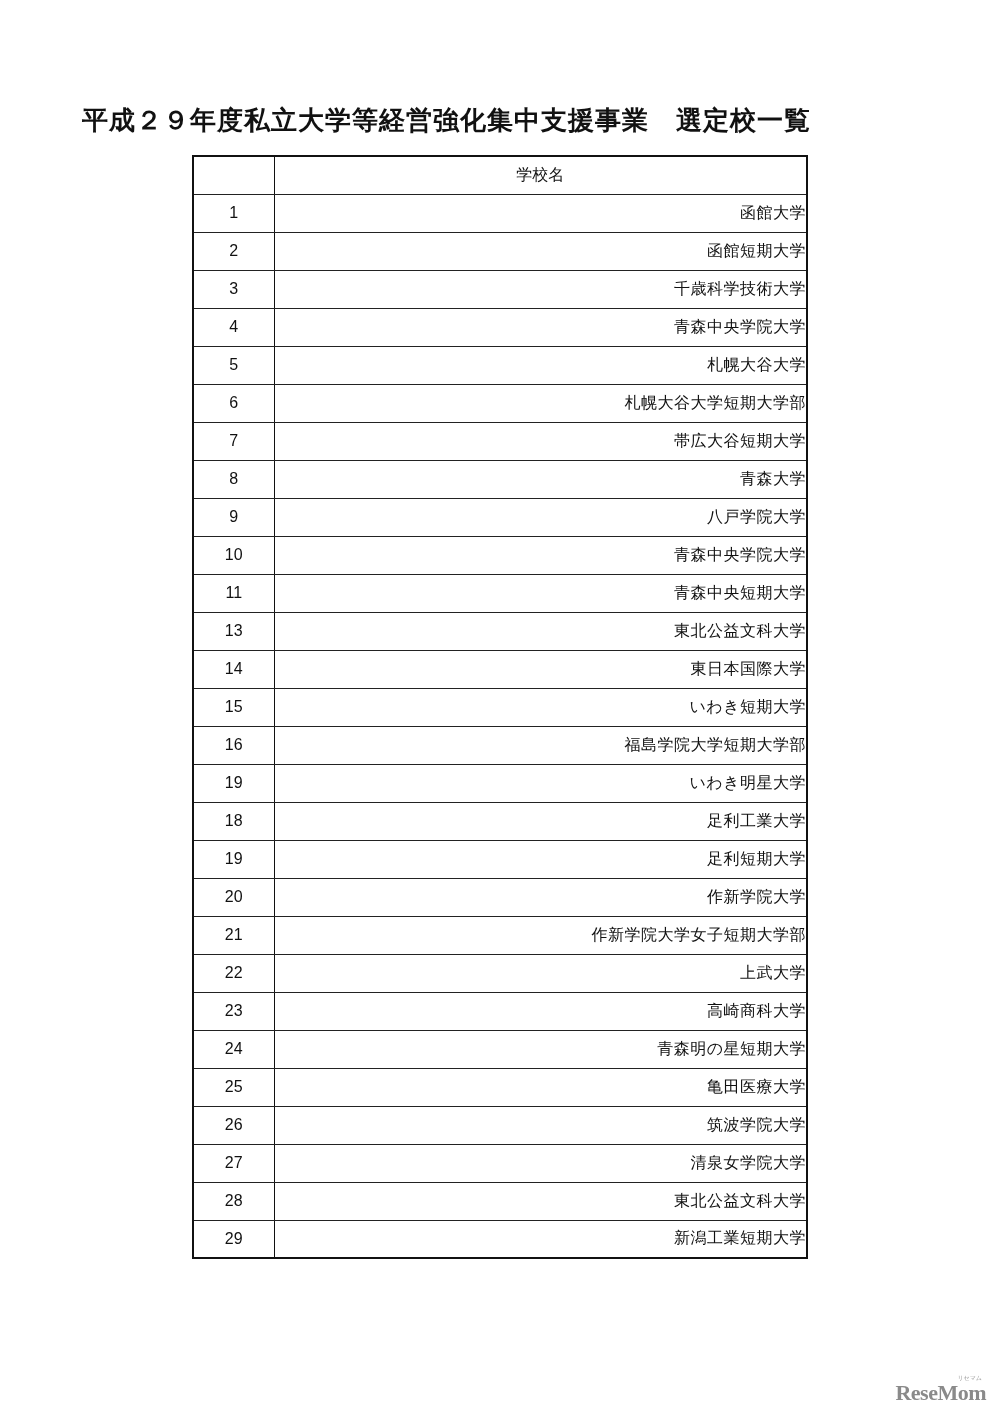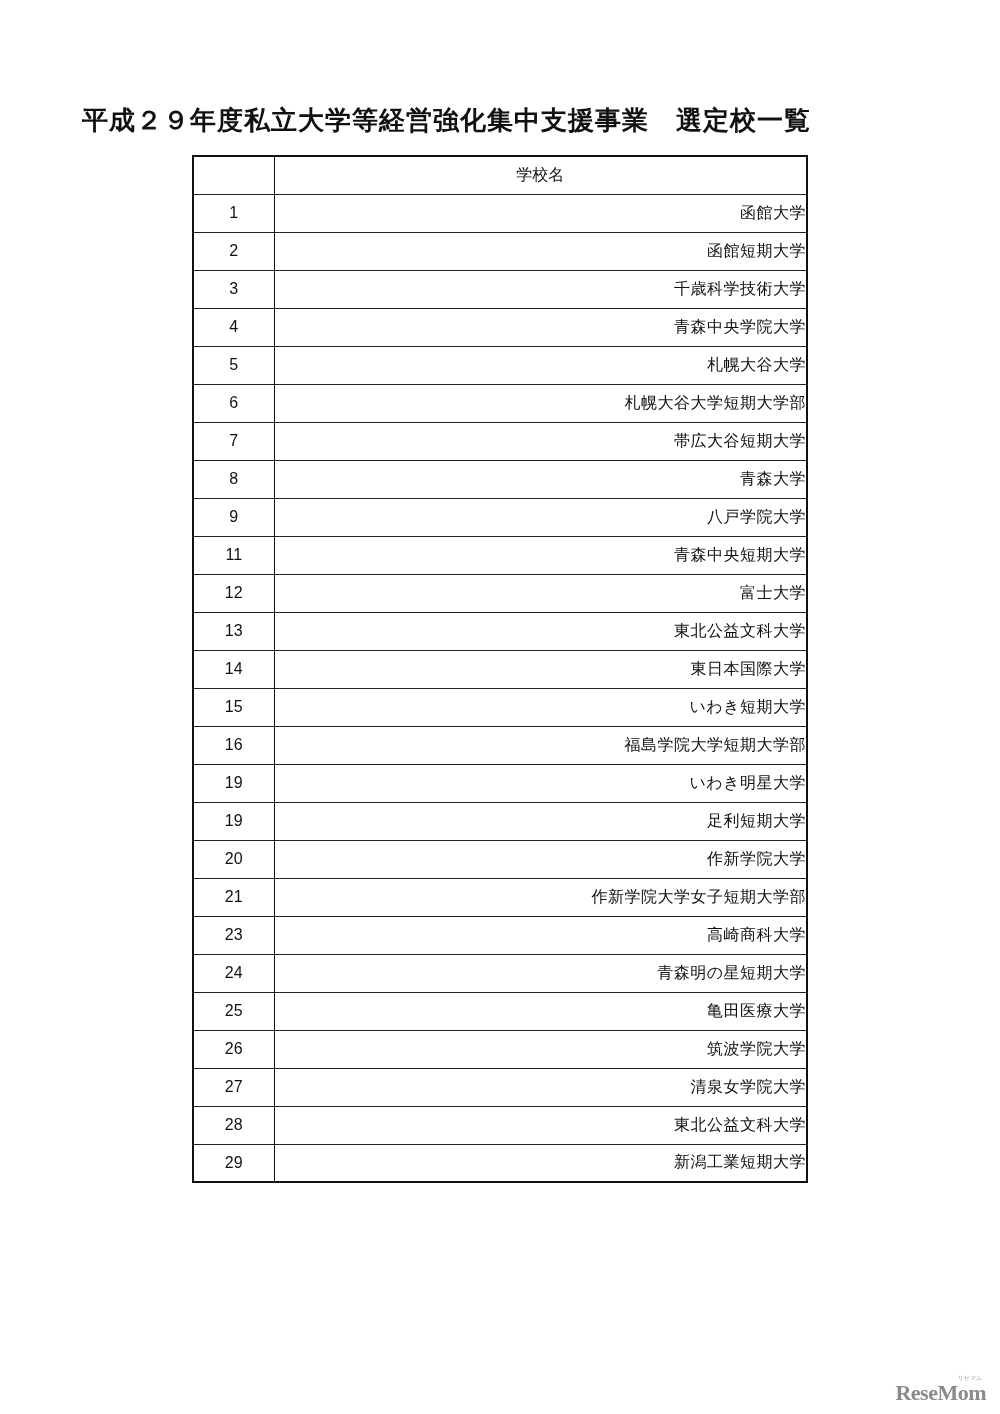--- a/index.html
+++ b/index.html
@@ -138,58 +138,66 @@
         </tr>
         <tr>
           <td class="num">8</td>
           <td class="name">青森大学</td>
         </tr>
         <tr>
           <td class="num">9</td>
           <td class="name">八戸学院大学</td>
         </tr>
         <tr>
+          <td class="num">10</td>
+          <td class="name">青森中央学院大学</td>
+        </tr>
+        <tr>
           <td class="num">11</td>
           <td class="name">青森中央短期大学</td>
         </tr>
         <tr>
-          <td class="num">12</td>
-          <td class="name">富士大学</td>
-        </tr>
-        <tr>
           <td class="num">13</td>
           <td class="name">東北公益文科大学</td>
         </tr>
         <tr>
           <td class="num">14</td>
           <td class="name">東日本国際大学</td>
         </tr>
         <tr>
           <td class="num">15</td>
           <td class="name">いわき短期大学</td>
         </tr>
         <tr>
           <td class="num">16</td>
           <td class="name">福島学院大学短期大学部</td>
         </tr>
         <tr>
           <td class="num">19</td>
           <td class="name">いわき明星大学</td>
         </tr>
         <tr>
+          <td class="num">18</td>
+          <td class="name">足利工業大学</td>
+        </tr>
+        <tr>
           <td class="num">19</td>
           <td class="name">足利短期大学</td>
         </tr>
         <tr>
           <td class="num">20</td>
           <td class="name">作新学院大学</td>
         </tr>
         <tr>
           <td class="num">21</td>
           <td class="name">作新学院大学女子短期大学部</td>
+        </tr>
+        <tr>
+          <td class="num">22</td>
+          <td class="name">上武大学</td>
         </tr>
         <tr>
           <td class="num">23</td>
           <td class="name">高崎商科大学</td>
         </tr>
         <tr>
           <td class="num">24</td>
           <td class="name">青森明の星短期大学</td>
         </tr>
         <tr>

